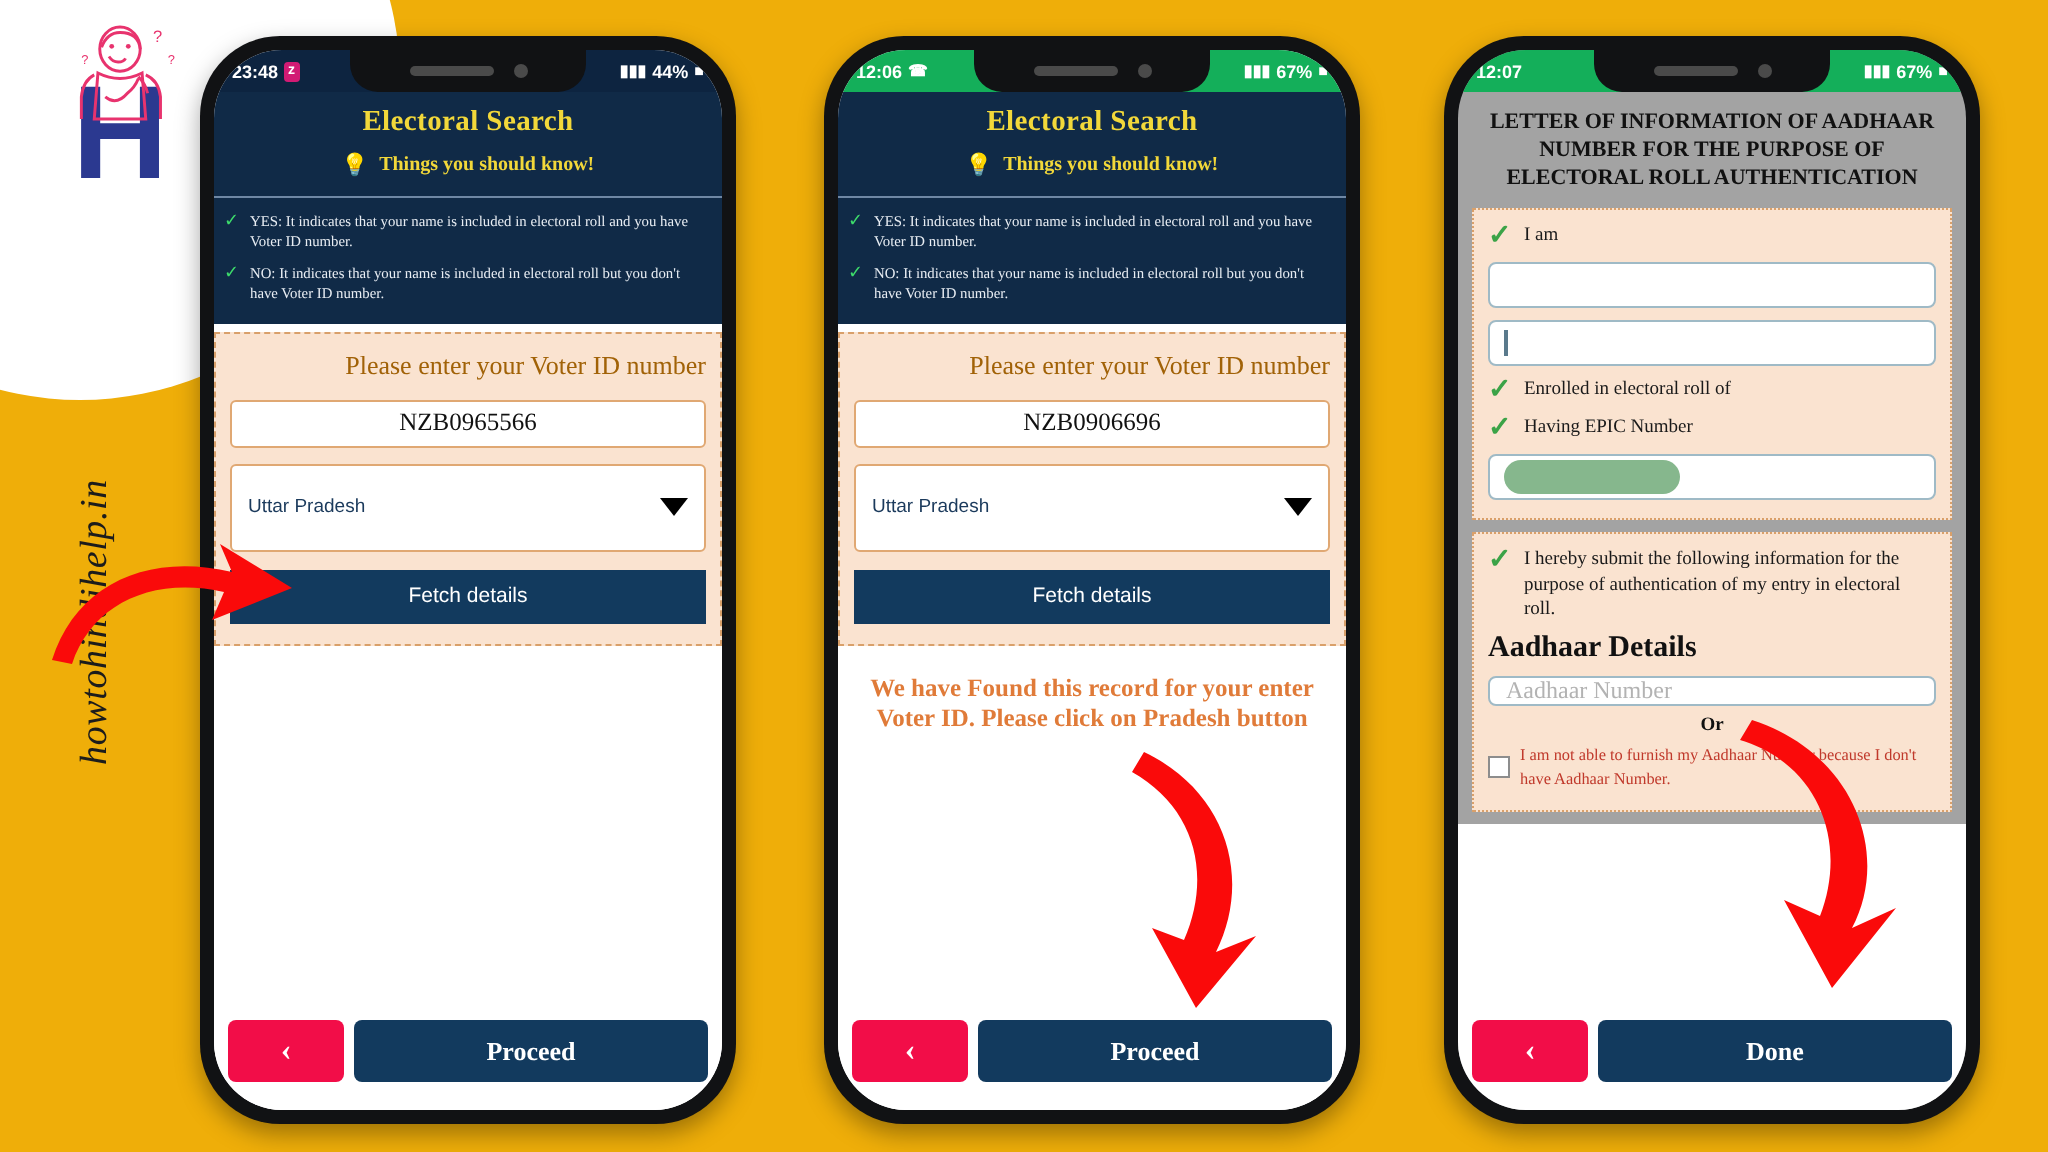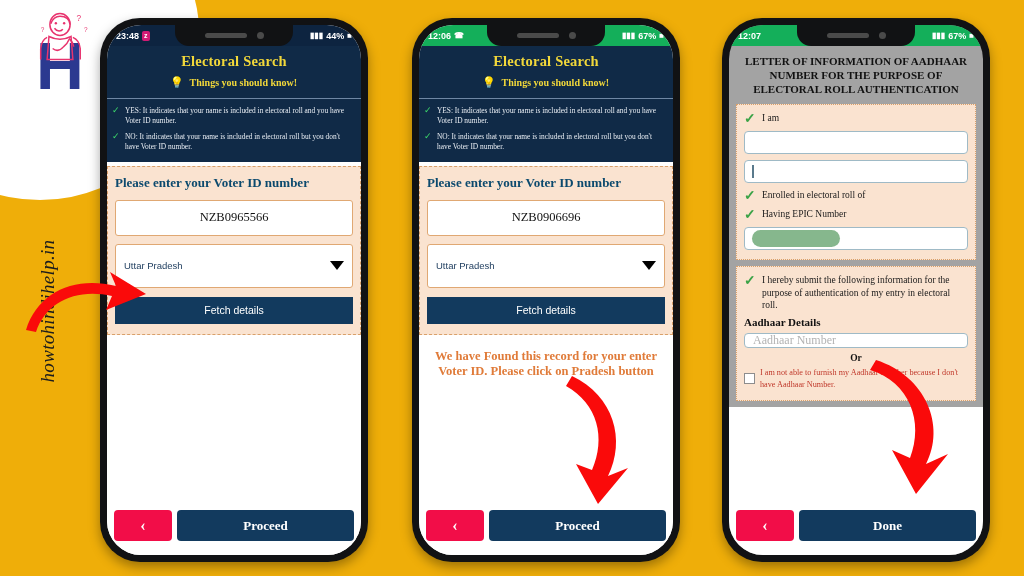--- a/index.html
+++ b/index.html
@@ -116,26 +116,26 @@
   .note .tick { color: #3ddc6b; font-size: 9px; line-height: 1.1; flex: 0 0 9px; }
   .note .txt { color: #e8edf3; font-size: 7.4px; line-height: 1.3; }
 
   .form-card {
     background: #FAE3D0;
     border: 1px dashed #d9a06a;
     margin: 4px 0 0;
     padding: 8px 7px 10px;
   }
   .form-head {
-    color: #0c4a6e; text-align: left;
-    font-size: 13px; font-weight: bold; margin-bottom: 9px;
+    color: #a16207; text-align: right;
+    font-size: 13px; font-weight: normal; margin-bottom: 9px;
   }
   .txtfield {
     background: #fff; border: 1px solid #e0a873; border-radius: 3px;
-    height: 36px; display: flex; align-items: center; justify-content: center;
+    height: 24px; display: flex; align-items: center; justify-content: center;
     font-size: 12.5px; color: #111; margin-bottom: 8px;
   }
   .selfield {
     background: #fff; border: 1px solid #e0a873; border-radius: 3px;
     height: 44px; display: flex; align-items: center; justify-content: space-between;
     padding: 0 8px; font-size: 9.5px; color: #1b3a5c; margin-bottom: 9px;
     font-family: "Liberation Sans", sans-serif;
   }
   .caret { width: 0; height: 0; border-left: 7px solid transparent; border-right: 7px solid transparent; border-top: 9px solid #000; }
   .fetchbtn {
@@ -179,21 +179,21 @@
   .prow .gtick { color: #3ba347; font-size: 14px; line-height: 1; font-weight: bold; flex: 0 0 13px; }
   .plabel { font-size: 9.5px; color: #1a1a1a; line-height: 1.3; }
   .inp {
     background: #fff; border: 1px solid #9fbac6; border-radius: 4px;
     height: 23px; margin-bottom: 6px; display: flex; align-items: center;
     padding: 0 7px; font-size: 10px; color: #111;
   }
   .inp .ph { color: #b3b3b3; }
   .inp .cursor { width: 2px; height: 13px; background: #5a7a8c; }
   .epic-mask { width: 88px; height: 17px; border-radius: 9px; background: #86b78d; }
-  .aad-head { font-size: 11px; font-weight: bold; color: #111; margin: 5px 0 5px; }
+  .aad-head { font-size: 15px; font-weight: bold; color: #111; margin: 5px 0 5px; }
   .aad-inp {
     background: #fff; border: 1px solid #9fbac6; border-radius: 4px;
     height: 15px; display: flex; align-items: center; padding: 0 8px;
     font-size: 12px; color: #b3b3b3;
   }
   .or-txt { text-align: center; font-size: 9.5px; font-weight: bold; color: #111; margin: 5px 0 4px; }
   .chkrow { display: flex; gap: 5px; align-items: flex-start; }
   .chkbox { width: 11px; height: 11px; border: 1px solid #8d8d8d; background: #fff; flex: 0 0 11px; margin-top: 6px; }
   .chktxt { font-size: 8.2px; color: #c0392b; line-height: 1.42; }
 

